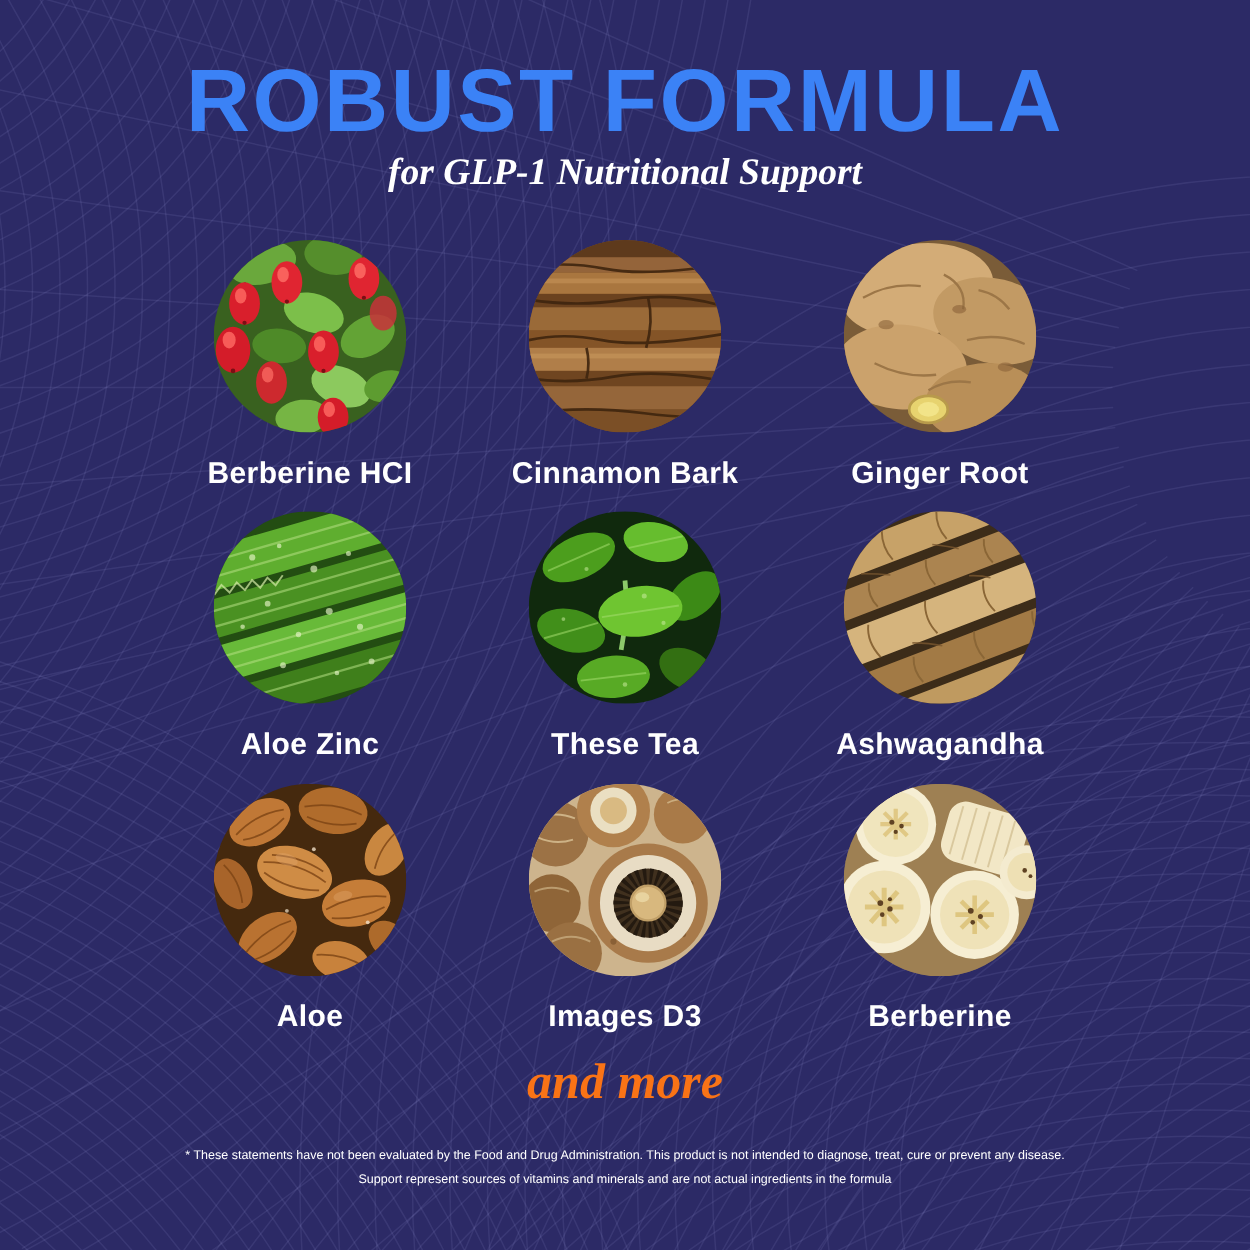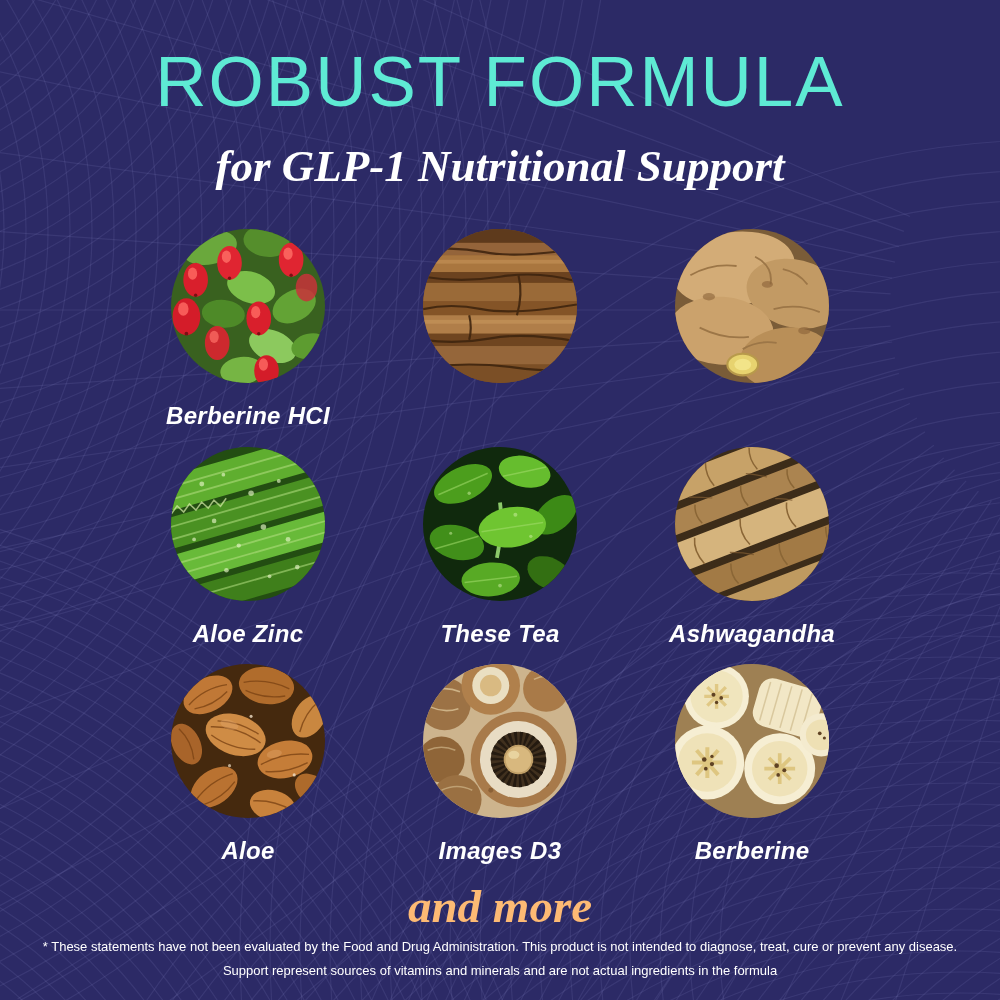--- a/index.html
+++ b/index.html
@@ -1,29 +1,29 @@
 <!DOCTYPE html>
 <html><head>
 <meta charset="utf-8">
 <style>
   html,body{margin:0;padding:0;}
   body{width:1000px;height:1000px;background:#2c2a66;font-family:"Liberation Sans",sans-serif;overflow:hidden;}
   .poster{position:relative;width:1000px;height:1000px;background:#2c2a66;overflow:hidden;}
   #waves{position:absolute;left:0;top:0;width:1000px;height:1000px;}
   #waves circle,#waves line{fill:none;stroke:#9a98d8;stroke-opacity:.13;stroke-width:1.2;}
   .content{position:relative;z-index:1;display:flex;flex-direction:column;align-items:center;width:1000px;height:1000px;}
-  .title{margin:46px 0 0;font-size:71px;line-height:1;font-weight:normal;letter-spacing:2px;color:#5eead4;text-align:center;}
-  .subtitle{margin:24px 0 0;font-family:"Liberation Serif",serif;font-style:italic;font-weight:700;font-size:45px;line-height:1.15;color:#ffffff;text-align:center;}
+  .title{margin:46px 0 0;font-size:71px;line-height:1;font-weight:bold;letter-spacing:2px;color:#3b82f6;text-align:center;}
+  .subtitle{margin:4px 0 0;font-family:"Liberation Serif",serif;font-style:italic;font-weight:700;font-size:30px;line-height:1.15;color:#ffffff;text-align:center;}
   .grid{display:grid;grid-template-columns:repeat(3,252px);row-gap:16px;margin-top:36px;}
   .cell{display:flex;flex-direction:column;align-items:center;}
   .circle{width:154px;height:154px;border-radius:50%;overflow:hidden;}
   .circle svg{display:block;width:100%;height:100%;}
-  .label{margin-top:19px;font-size:24px;font-weight:bold;color:#ffffff;letter-spacing:.3px;line-height:1.2;font-style:italic;}
-  .and-more{margin-top:12px;font-family:"Liberation Serif",serif;font-style:italic;font-weight:700;font-size:47px;color:#fdba74;line-height:1.2;text-align:right;}
-  .disclaimer{margin-top:0;width:962px;text-align:center;color:#ffffff;font-size:13px;line-height:1.9;}
+  .label{margin-top:19px;font-size:24px;font-weight:bold;color:#ffffff;letter-spacing:.3px;line-height:1.2;}
+  .and-more{margin-top:12px;font-family:"Liberation Serif",serif;font-style:italic;font-weight:700;font-size:40px;color:#f97316;line-height:1.2;text-align:right;}
+  .disclaimer{margin-top:26px;width:962px;text-align:center;color:#ffffff;font-size:10px;line-height:1.9;}
 </style>
 </head>
 <body>
 
 <div class="poster">
   <svg id="waves" viewBox="0 0 1000 1000">
       <circle cx="1050" cy="950" r="330"></circle>
       <circle cx="1050" cy="950" r="360"></circle>
       <circle cx="1050" cy="950" r="390"></circle>
       <circle cx="1050" cy="950" r="420"></circle>
@@ -291,20 +291,21 @@
               <path d="M0,14 q20,-3 40,1 t60,-2"></path>
               <path d="M0,31 q25,4 50,0 t50,3"></path>
               <path d="M0,52 q18,-4 38,0 t62,-3"></path>
               <path d="M0,72 q22,3 44,-1 t56,2"></path>
               <path d="M0,90 q30,-4 60,0 t40,-1"></path>
               <path d="M62,30 q3,12 -1,26"></path>
               <path d="M30,56 q2,8 0,16"></path>
             </g>
           </svg>
         </div>
+        <div class="label">Cinnamon Bark</div>
       </div>
 
       <div class="cell">
         <div class="circle">
           <svg viewBox="0 0 100 100">
             <rect width="100" height="100" fill="#7a5c38"></rect>
             <ellipse cx="38" cy="26" rx="40" ry="24" fill="#d3ac77" transform="rotate(-8 38 26)"></ellipse>
             <ellipse cx="78" cy="42" rx="32" ry="22" fill="#c29a64" transform="rotate(14 78 42)"></ellipse>
             <ellipse cx="30" cy="66" rx="34" ry="22" fill="#cba26c" transform="rotate(4 30 66)"></ellipse>
             <ellipse cx="72" cy="84" rx="30" ry="20" fill="#b98f58" transform="rotate(-6 72 84)"></ellipse>
@@ -316,20 +317,21 @@
               <path d="M44,78 q10,-6 22,-4"></path>
               <path d="M70,26 q10,2 16,10"></path>
             </g>
             <ellipse cx="22" cy="44" rx="4" ry="2.4" fill="#8a6238" opacity=".6"></ellipse>
             <ellipse cx="60" cy="36" rx="3.6" ry="2.2" fill="#8a6238" opacity=".6"></ellipse>
             <ellipse cx="84" cy="66" rx="4" ry="2.4" fill="#8a6238" opacity=".6"></ellipse>
             <ellipse cx="44" cy="88" rx="10" ry="7" fill="#e7d36f" stroke="#b89a4b" stroke-width="1.4"></ellipse>
             <ellipse cx="44" cy="88" rx="5.5" ry="3.8" fill="#f2e489"></ellipse>
           </svg>
         </div>
+        <div class="label">Ginger Root</div>
       </div>
 
       <div class="cell">
         <div class="circle">
           <svg viewBox="0 0 100 100">
             <rect width="100" height="100" fill="#234d12"></rect>
             <g transform="rotate(-16 50 50)">
               <rect x="-25" y="6" width="150" height="22" rx="11" fill="#5fae2f"></rect>
               <rect x="-25" y="32" width="150" height="20" rx="10" fill="#4a9122"></rect>
               <rect x="-25" y="56" width="150" height="19" rx="9" fill="#68ba39"></rect>

